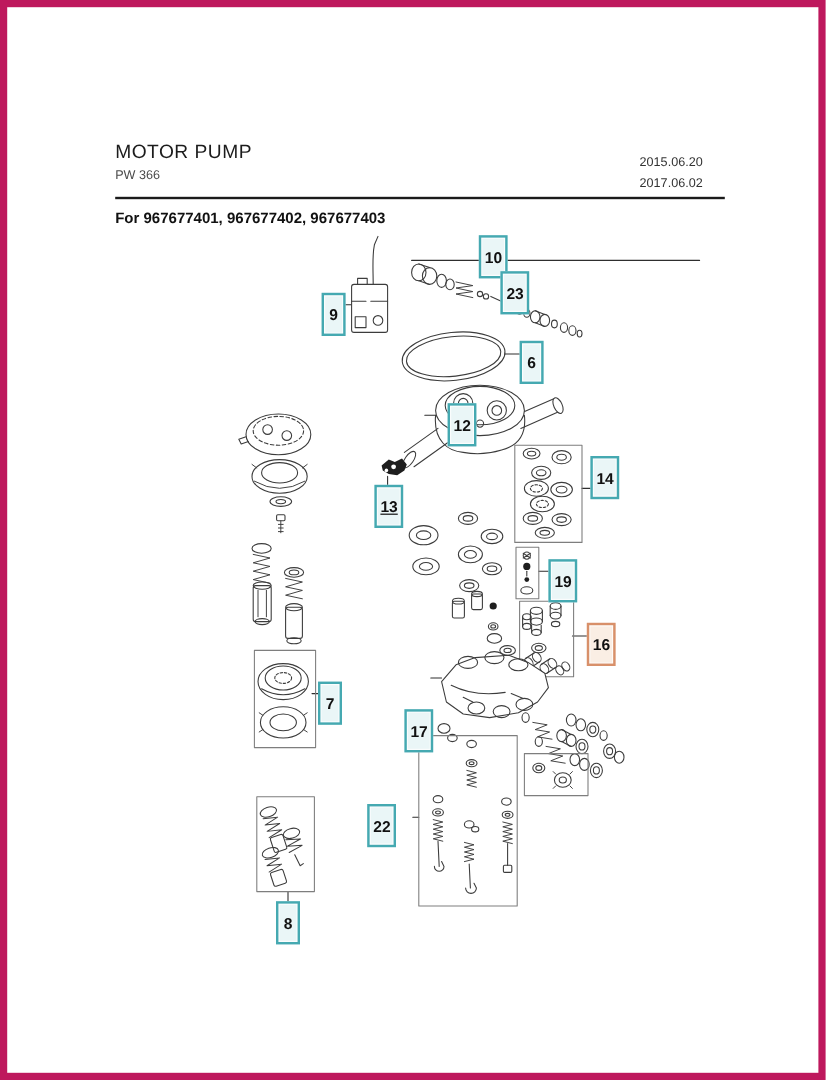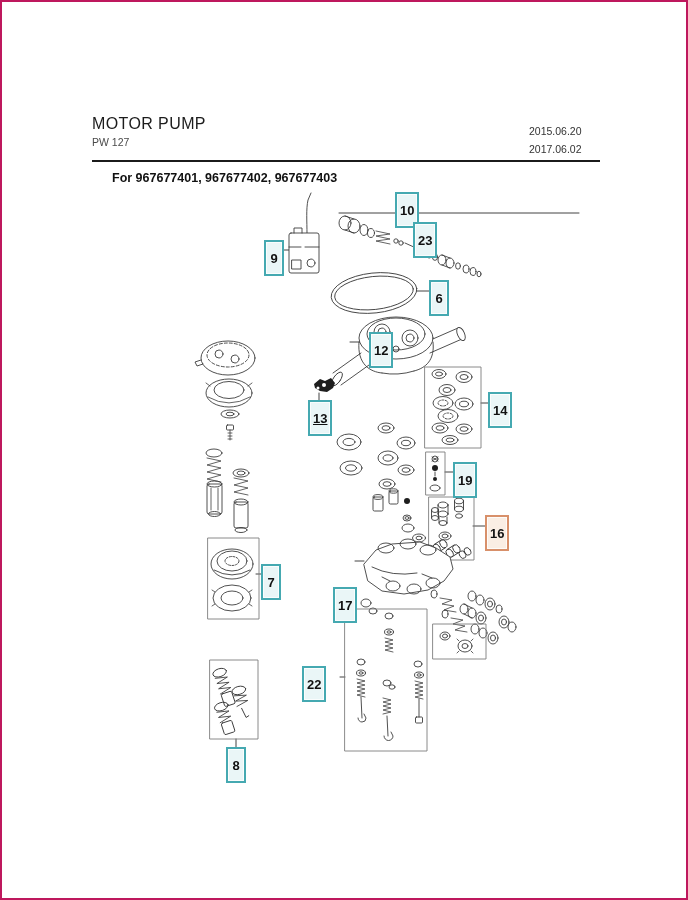--- a/index.html
+++ b/index.html
@@ -1,43 +1,43 @@
 <!DOCTYPE html>
 <html style="--accent: #45a9b1; --accent-bg: #eaf6f7; --hl: #d8906a; --hl-bg: #faeee4;"><head>
 <meta charset="utf-8">
 <style>
   :root { --accent:#45a9b1; --accent-bg:#eaf6f7; --hl:#d8906a; --hl-bg:#faeee4; }
   * { box-sizing:border-box; }
   body { margin:0; background:#fff; font-family:"Liberation Sans", sans-serif; }
   .page { position:relative; width:688px; height:900px; background:#fff;
-          border:2px solid #be185d; overflow:hidden; }
+          border:6px solid #be185d; overflow:hidden; }
   .title { position:absolute; left:90px; top:113px; font-size:16px; color:#1c1c1c;
            letter-spacing:.4px; }
   .model { position:absolute; left:90px; top:134px; font-size:10.5px; color:#4a4a4a; }
   .dates { position:absolute; left:527px; top:120px; font-size:10.5px; color:#333;
            line-height:18px; }
   .rule  { position:absolute; left:90px; top:158px; width:508px; height:2px; background:#1b1b1b; }
   .applies { position:absolute; left:90px; top:169px; font-size:12.5px; font-weight:bold;
-             color:#111;margin-left:20px; }
+             color:#111; }
   .diagram { position:absolute; left:0; top:0; width:688px; height:900px; }
   svg { position:absolute; left:0; top:0; }
   .callout { position:absolute; min-width:20px; height:36px; padding:0 3px;
              display:flex; align-items:center; justify-content:center;
              border:2px solid var(--accent,#45a9b1); background:var(--accent-bg,#eaf6f7);
              box-shadow: inset 0 0 0 1px rgba(255,255,255,.75);
              font-size:13px; font-weight:bold; color:#111; cursor:pointer; }
   .callout.highlight { border-color:var(--hl,#d8906a); background:var(--hl-bg,#faeee4); }
 </style>
 </head>
 <body>
 
 <div class="page">
 
   <div class="title">MOTOR PUMP</div>
-  <div class="model">PW 127</div>
+  <div class="model">PW 366</div>
   <div class="dates">
     <div>2015.06.20</div>
     <div>2017.06.02</div>
   </div>
   <div class="rule"></div>
   <div class="applies">For 967677401, 967677402, 967677403</div>
 
   <div class="diagram">
     <svg width="688" height="900" viewBox="0 0 688 900">
       <g stroke="#3c3c3c" stroke-width="0.9" fill="none" stroke-linecap="round" stroke-linejoin="round">
@@ -326,21 +326,21 @@
         </g>
       </g>
     </svg>
 
     <div class="callout" style="left:262px; top:238px;">9</div>
     <div class="callout" style="left:393px; top:190px;">10</div>
     <div class="callout" style="left:411px; top:220px;">23</div>
     <div class="callout" style="left:427px; top:278px;">6</div>
     <div class="callout" style="left:326px; top:330px;margin-left:41px;">12</div>
     <div class="callout" style="left:306px; top:398px;text-decoration:underline;">13</div>
-    <div class="callout" style="left:486px; top:390px;text-align:right;">14</div>
+    <div class="callout" style="left:486px; top:374px;text-align:right;">14</div>
     <div class="callout" style="left:451px; top:460px;">19</div>
     <div class="callout highlight" style="left:483px; top:513px;text-align:center;">16</div>
     <div class="callout" style="left:331px; top:549px;margin-top:36px;">17</div>
     <div class="callout" style="left:259px; top:562px;">7</div>
     <div class="callout" style="left:300px; top:664px;">22</div>
     <div class="callout" style="left:224px; top:745px;">8</div>
   </div>
 </div>
 
 </body></html>

